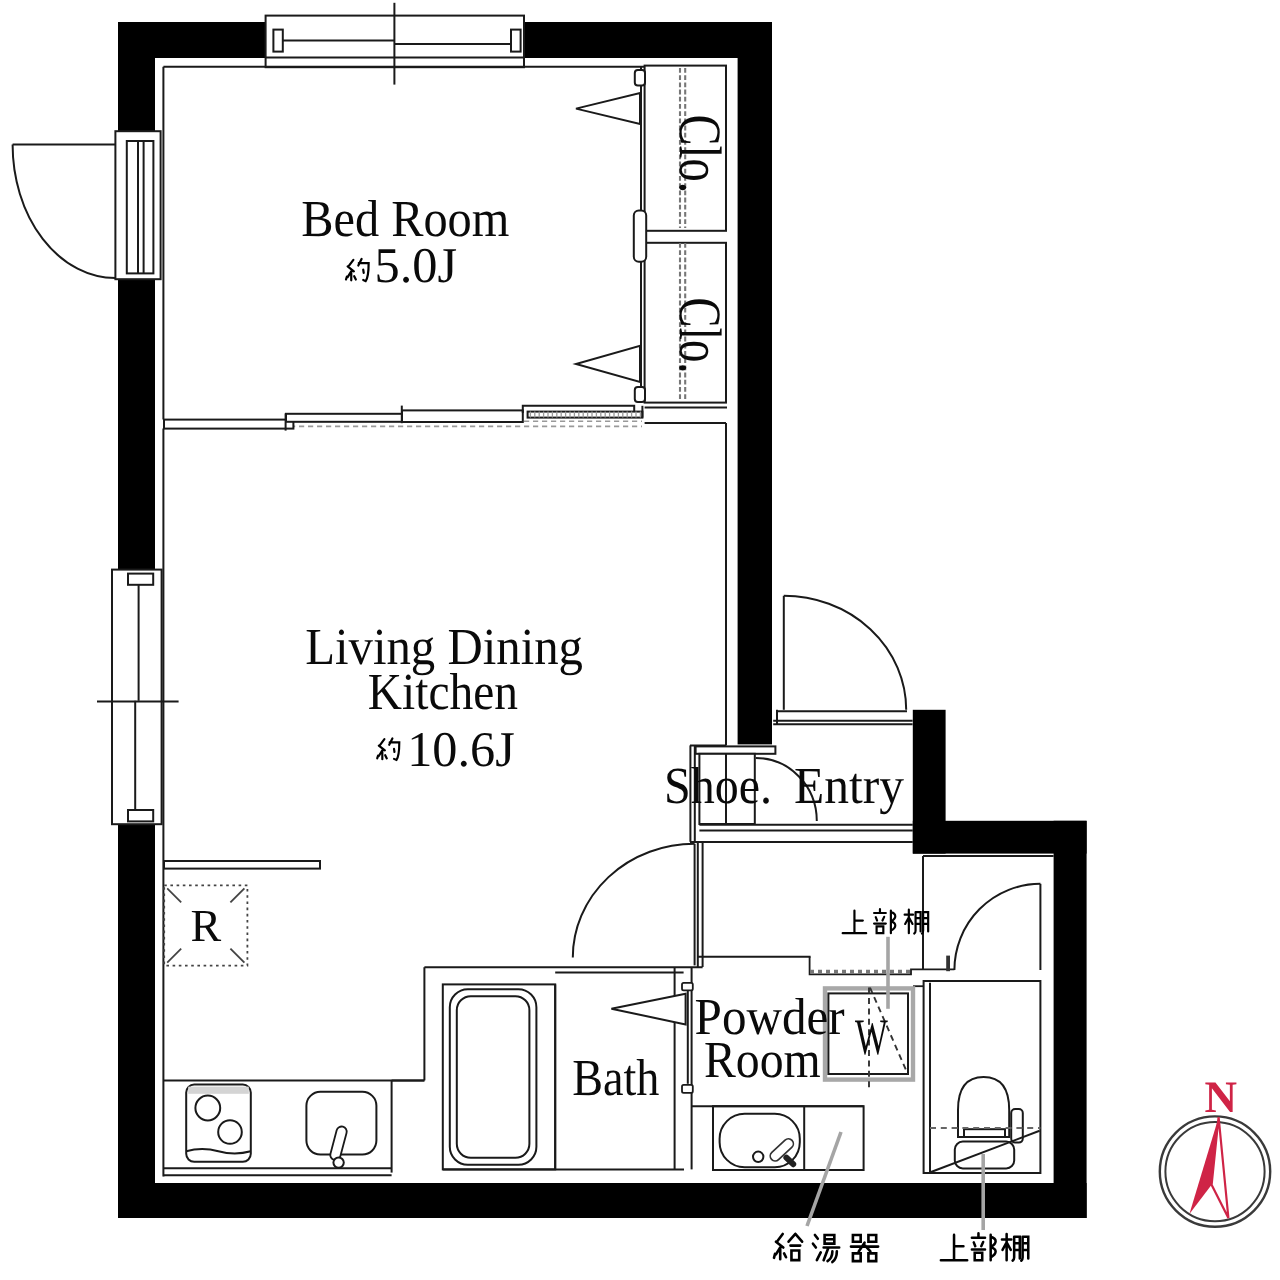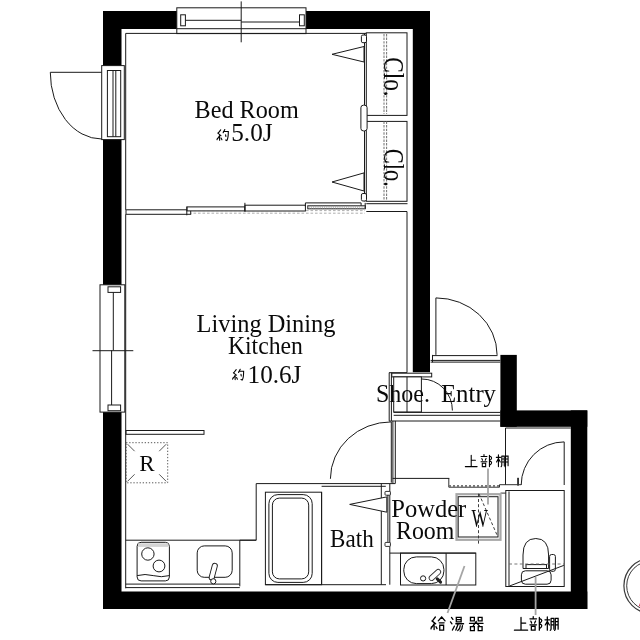--- a/index.html
+++ b/index.html
@@ -1,16 +1,16 @@
 <!DOCTYPE html>
 <html><head>
 <meta charset="utf-8">
 <style>
 html,body{margin:0;padding:0;background:#fff;}
-#wrap{width:512px;height:640px;position:relative;margin-left:44px;}
+#wrap{width:512px;height:640px;position:relative;}
 text{font-family:"Liberation Serif",serif;}
 </style>
 </head>
 <body>
 <div id="wrap">
 <svg width="640" height="640" viewBox="0 0 640 640">
 <rect x="0" y="0" width="640" height="640" fill="#ffffff"></rect>
 
 <g fill="#000000" stroke="none">
   <rect x="59" y="11" width="327" height="18"></rect>

